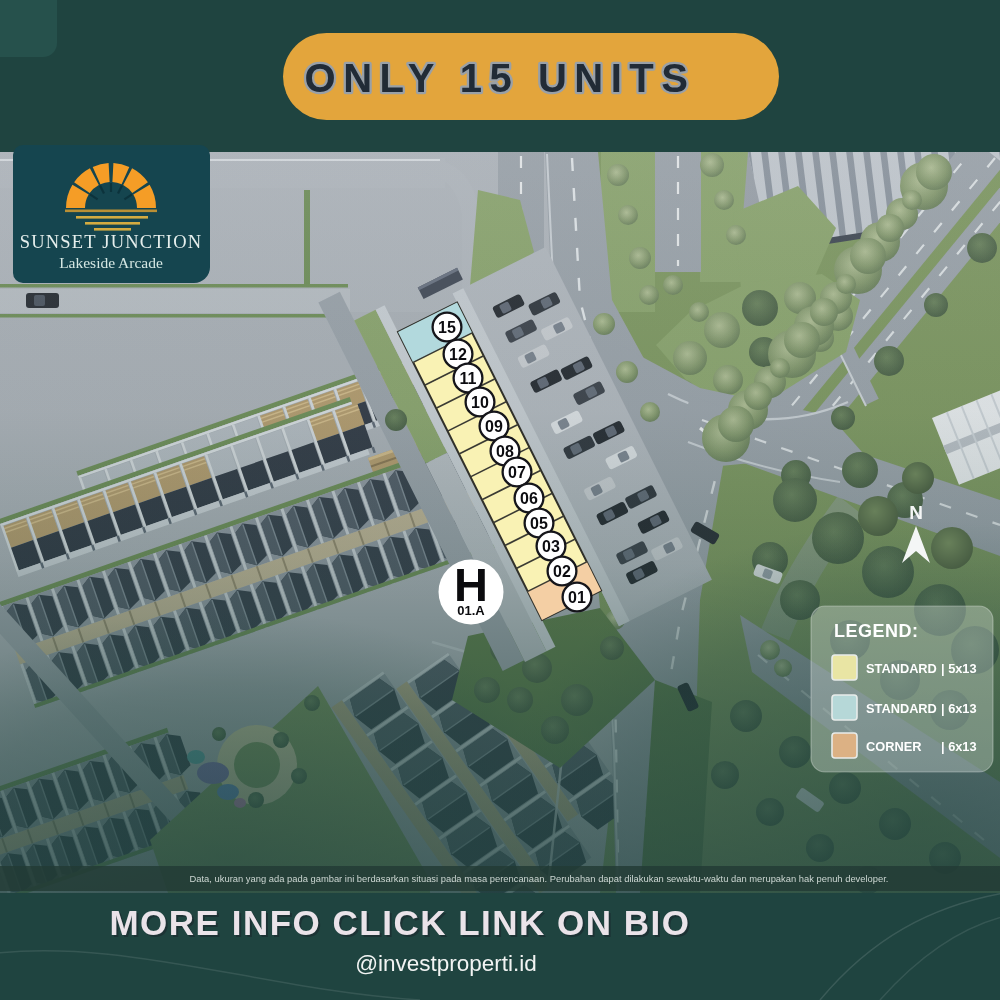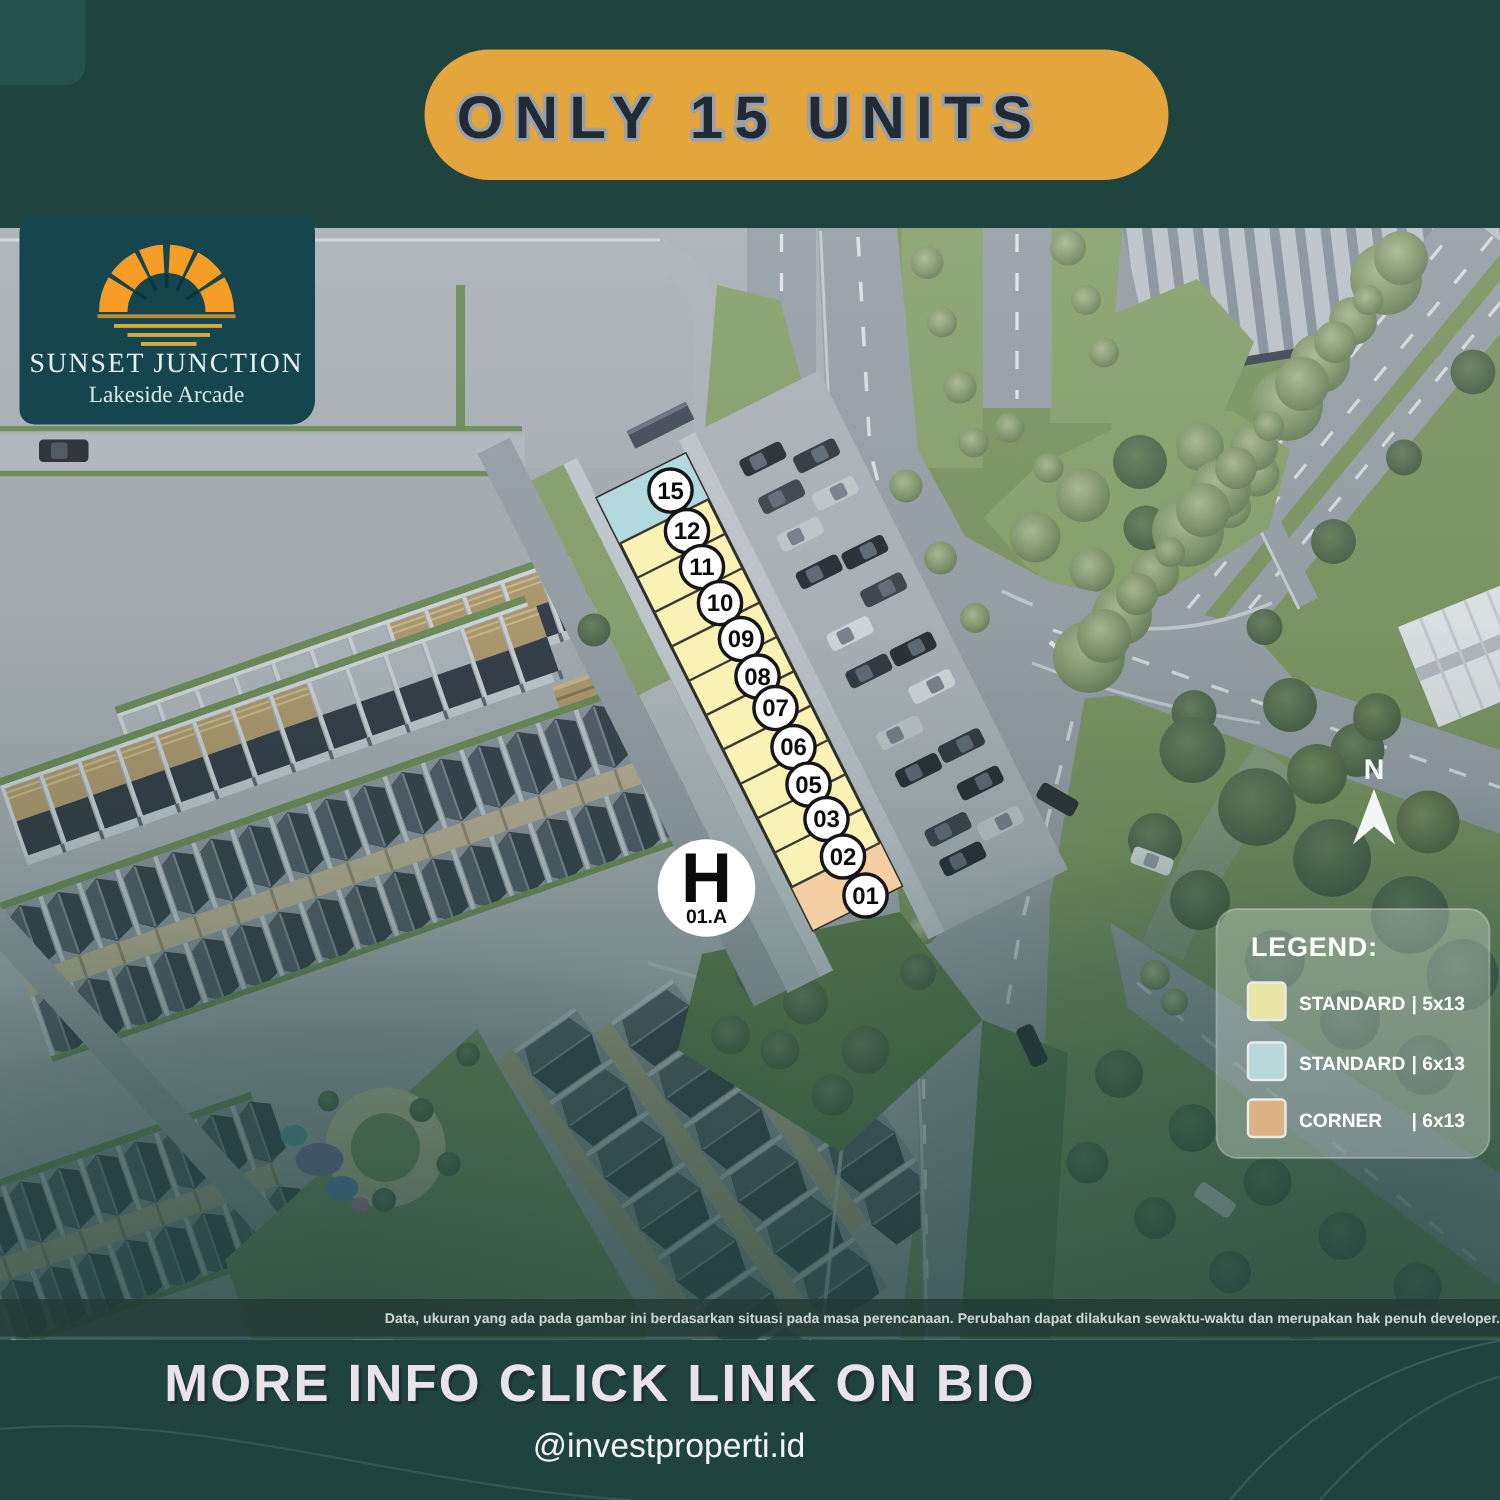--- a/index.html
+++ b/index.html
@@ -1079,17 +1079,17 @@
       <rect x="52" y="64.5" width="92" height="2.6" fill="#b98f35"></rect>
       <rect x="63" y="71.0" width="72" height="2.6" fill="#d3ab41"></rect>
       <rect x="72" y="77.0" width="55" height="2.6" fill="#d3ab41"></rect>
       <rect x="81" y="83.0" width="37" height="2.6" fill="#d3ab41"></rect>
     </g>
 <text x="98" y="103" text-anchor="middle" font-family="Liberation Serif,serif" font-size="18.5" letter-spacing="1.2" fill="#e6efed">SUNSET JUNCTION</text>
 <text x="98" y="123" text-anchor="middle" font-family="Liberation Serif,serif" font-size="15.5" fill="#d5e7e3">Lakeside Arcade</text>
 </svg>
 
 <div class="abs" style="left:0;top:866px;width:1000px;height:25px;background:rgba(34,58,53,0.82)"></div>
-<div class="abs" style="left:0;top:866px;width:1000px;height:25px;line-height:25px;text-align:right;text-indent:78px;font-size:9.4px;font-weight:bold;color:#ccd6d2">Data, ukuran yang ada pada gambar ini berdasarkan situasi pada masa perencanaan. Perubahan dapat dilakukan sewaktu-waktu dan merupakan hak penuh developer.</div>
+<div class="abs" style="left:0;top:866px;width:1000px;height:25px;line-height:25px;text-align:center;text-indent:78px;font-size:9.4px;font-weight:normal;color:#ccd6d2">Data, ukuran yang ada pada gambar ini berdasarkan situasi pada masa perencanaan. Perubahan dapat dilakukan sewaktu-waktu dan merupakan hak penuh developer.</div>
 
 <div class="abs" style="left:0;top:903px;width:800px;text-align:center;font-size:35px;font-weight:bold;letter-spacing:1.5px;color:#eae3e9;text-shadow:2px 2px 0 rgba(25,28,38,0.45)">MORE INFO CLICK LINK ON BIO</div>
 
 <div class="abs" style="left:0;top:951px;width:892px;text-align:center;font-size:22.5px;color:#f2f4f3">@investproperti.id</div>
 
 </body></html>

